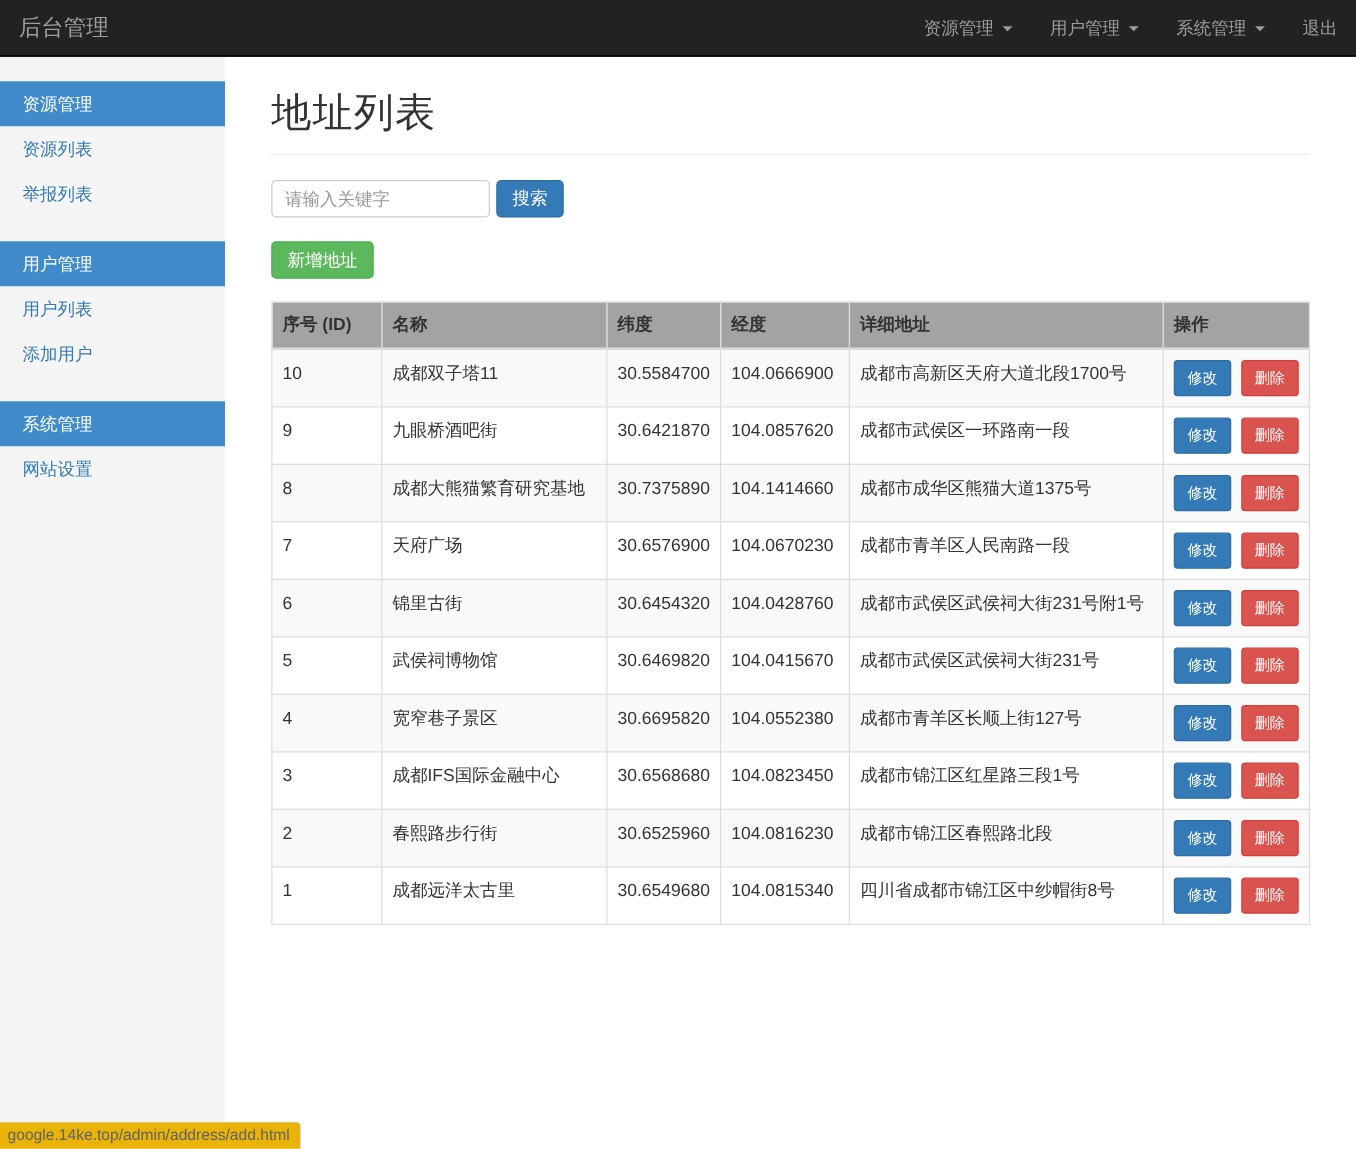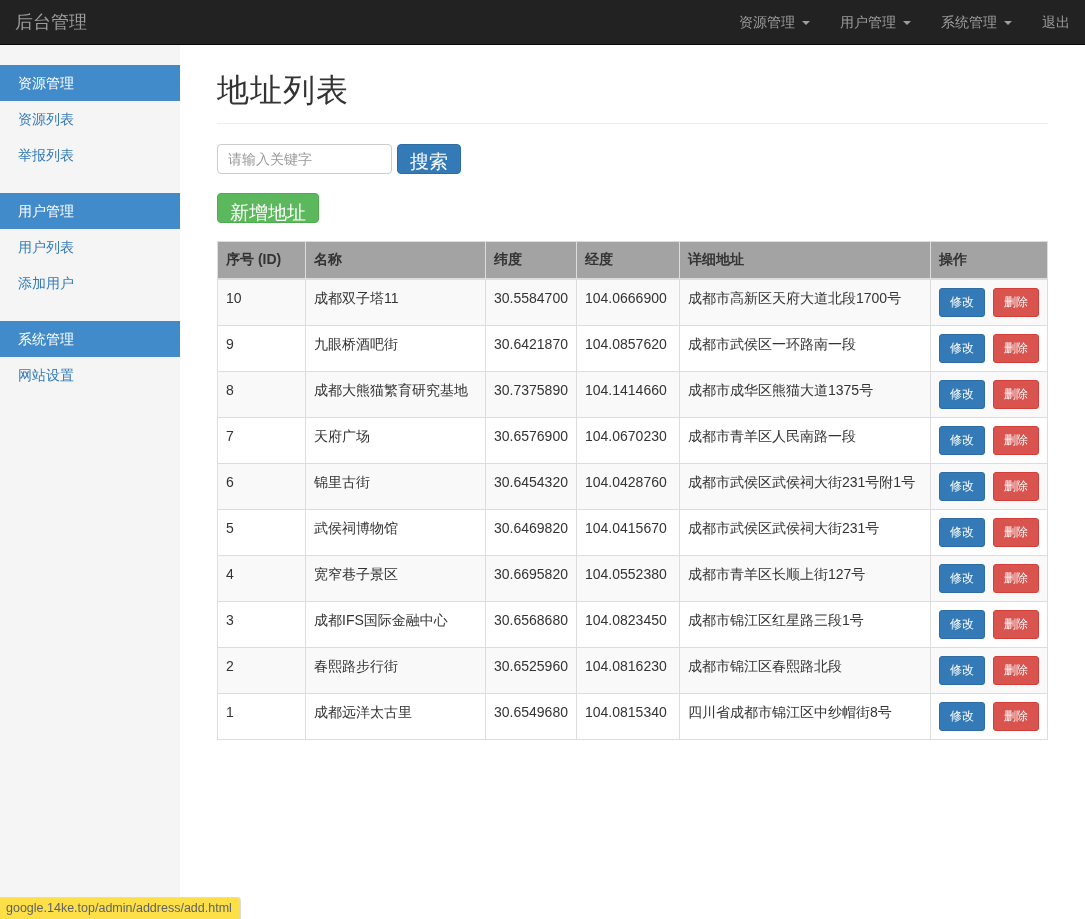--- a/index.html
+++ b/index.html
@@ -62,21 +62,21 @@
   .search-row { margin-top: 20px; display: flex; align-items: flex-start; }
   .search-input {
     width: 175px; height: 30px; padding: 4px 10px;
     border: 1px solid #ccc; border-radius: 4px; font-size: 14px;
     color: #555; outline: none;
     font-family: "Liberation Sans", "DejaVu Sans", sans-serif;
   }
   .search-input::placeholder { color: #999; }
   .btn {
     display: inline-block; border: 1px solid transparent; border-radius: 4px;
-    color: #fff; font-size: 19px; cursor: pointer; text-align: center;
+    color: #fff; font-size: 14px; cursor: pointer; text-align: center;
     font-family: "Liberation Sans", "DejaVu Sans", sans-serif;
   }
   .btn-search {
     background: #337ab7; border-color: #2e6da4;
     height: 30px; padding: 4px 12px; margin-left: 5px;
   }
   .btn-add {
     background: #5cb85c; border-color: #4cae4c;
     height: 30px; padding: 6px 12px; margin-top: 19px;
   }
@@ -102,21 +102,21 @@
   .addr-table th:nth-child(4) { width: 103px; }
   .addr-table th:nth-child(5) { width: 251px; }
   .addr-table td.actions { vertical-align: middle; white-space: nowrap; }
   .btn-sm { font-size: 12px; padding: 5px 10px; border-radius: 3px; }
   .btn-edit { background: #337ab7; border-color: #2e6da4; }
   .btn-del  { background: #d9534f; border-color: #d43f3a; margin-left: 4px; }
 
   
   .status-bar {
     position: fixed; left: 0; bottom: 0; z-index: 40;
-    background: #fde047; border: 1px solid #d8dcde; border-left: none; border-bottom: none;
+    background: #eab308; border: 1px solid #d8dcde; border-left: none; border-bottom: none;
     border-top-right-radius: 4px;
     color: #5f6368; font-size: 12.5px; padding: 3px 8px 4px 6px;
     max-width: 60%; white-space: nowrap;
   }
 </style>
 </head>
 <body>
 
 <nav class="navbar">
   <div class="brand">后台管理</div>

